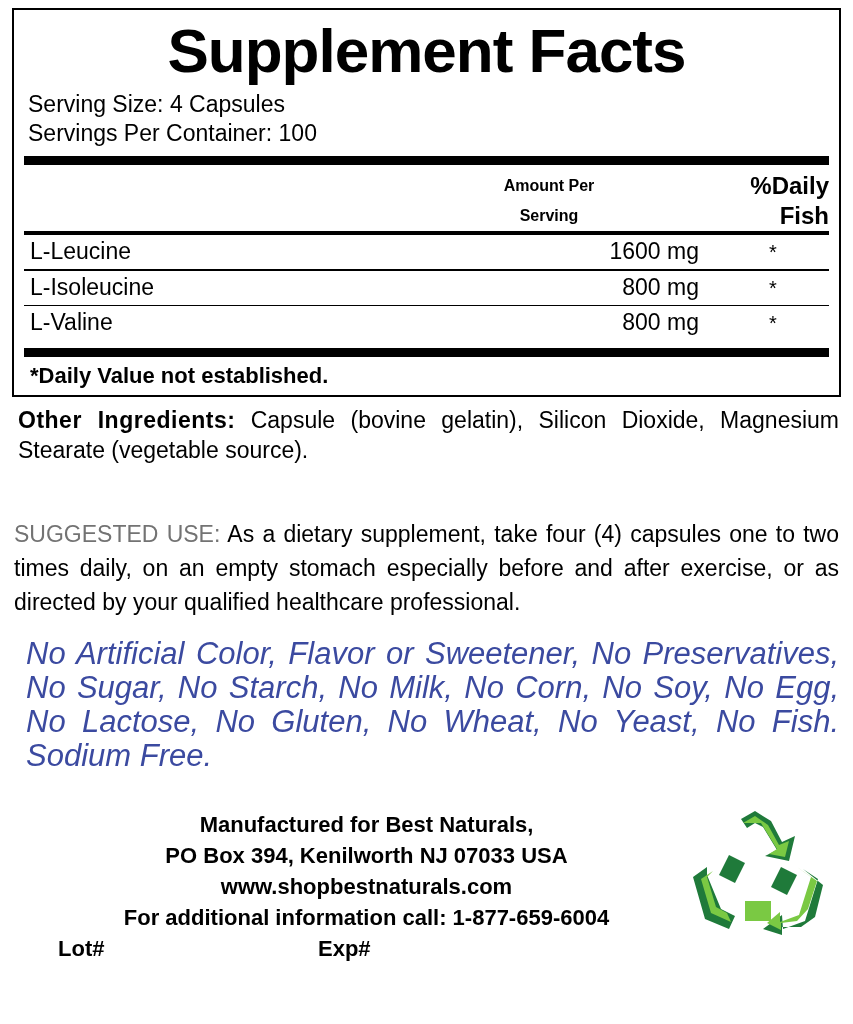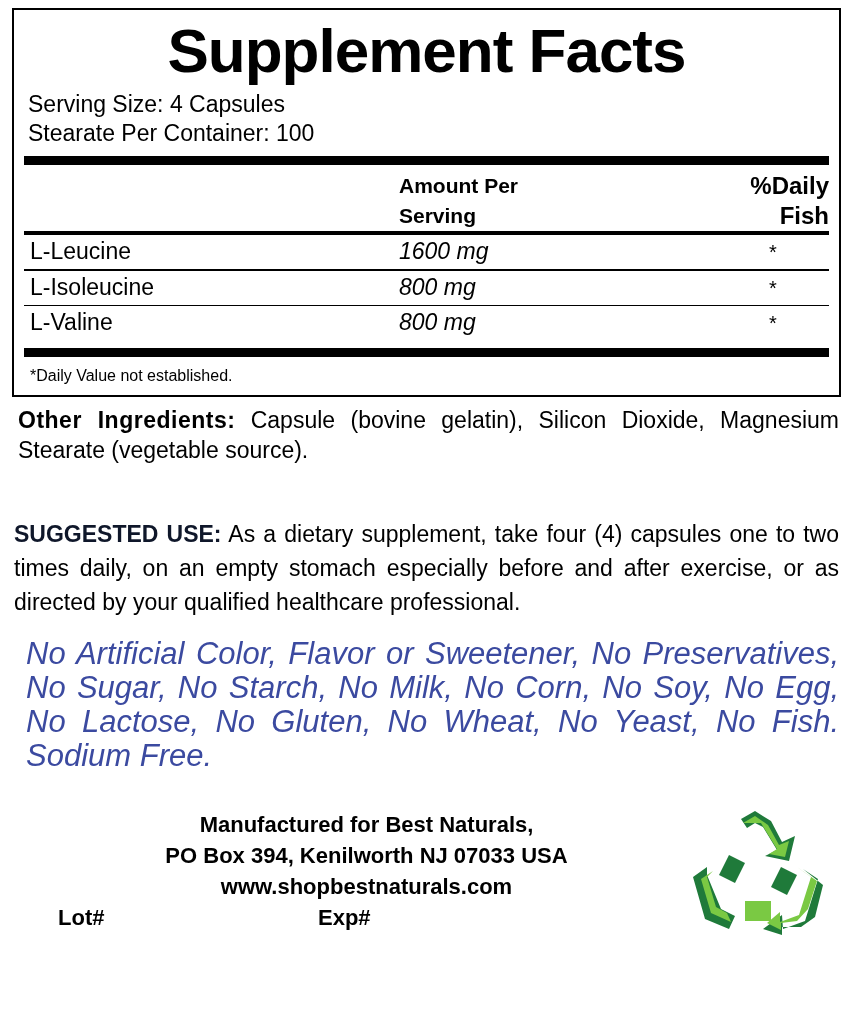--- a/index.html
+++ b/index.html
@@ -61,23 +61,23 @@
     margin: 0;
   }
   .amount-head {
     display: flex;
     justify-content: flex-end;
     align-items: flex-start;
     padding-top: 6px;
   }
   .amount-head .col-amt {
     font-weight: bold;
-    font-size: 21px;
-    line-height: 30px;
-    text-align: left;
+    font-size: 16px;
+    line-height: 30px;
+    text-align: center;
     width: 300px;
     padding-right: 18px;
   }
   .amount-head .col-dv {
     font-weight: bold;
     font-size: 24px;
     line-height: 30px;
     text-align: right;
     width: 112px;
   }
@@ -87,33 +87,33 @@
     font-size: 23px;
     line-height: 31px;
     padding: 1px 0 1px 0;
   }
   .nutrient-row .n-name {
     flex: 1;
     padding-left: 6px;
   }
   .nutrient-row .n-amt {
     width: 300px;
-    text-align: left;
+    text-align: right;
     padding-right: 18px;
-    font-style: italic;
   }
   .nutrient-row .n-dv {
     width: 112px;
     text-align: center;
     font-size: 20px;
   }
   .footnote {
-    font-size: 16px;
+    font-size: 22px;
     line-height: 30px;
     padding: 4px 0 0 6px;
+    font-weight: bold;
   }
 
   
   .other-ing {
     font-size: 23px;
     line-height: 30px;
     margin: 8px 4px 0 8px;
     text-align: justify;
   }
   .other-ing b {
@@ -122,22 +122,22 @@
   }
 
   
   .suggested {
     font-size: 23px;
     line-height: 34px;
     margin: 52px 4px 0 4px;
     text-align: justify;
   }
   .suggested .su-label {
-    color: #0f172a;
-    font-weight: bold;
+    color: #737373;
+    font-weight: normal;
   }
 
   
   .claims {
     color: #3b4aa0;
     font-style: italic;
     font-size: 31px;
     line-height: 34px;
     margin: 18px 4px 0 16px;
     text-align: justify;
@@ -182,21 +182,21 @@
 </head>
 <body>
 
 <div class="page">
 
   <div class="facts-box">
 
     <div class="facts-title">Supplement Facts</div>
 
     <div class="serving-line">Serving Size: 4 Capsules</div>
-    <div class="serving-line">Stearate Per Container: 100</div>
+    <div class="serving-line">Servings Per Container: 100</div>
 
     <div class="rule-thick"></div>
 
     <div class="amount-head">
       <div class="col-amt">
         <div>Amount Per</div>
         <div>Serving</div>
       </div>
       <div class="col-dv">
         <div>%Daily</div>
@@ -238,20 +238,21 @@
   <div class="suggested">
     <span class="su-label">SUGGESTED USE:</span><span> As a dietary supplement, take four (4) capsules one to two times daily, on an empty stomach especially before and after exercise, or as directed by your qualified healthcare professional.</span>
   </div>
 
   <div class="claims">No Artificial Color, Flavor or Sweetener, No Preservatives, No Sugar, No Starch, No Milk, No Corn, No Soy, No Egg, No Lactose, No Gluten, No Wheat, No Yeast, No Fish. Sodium Free.</div>
 
   <div class="footer">
     <div class="footer-text">Manufactured for Best Naturals,</div>
     <div class="footer-text">PO Box 394, Kenilworth NJ 07033 USA</div>
     <div class="footer-text">www.shopbestnaturals.com</div>
+    <div class="footer-text">For additional information call: 1-877-659-6004</div>
     <div class="footer-bottom">
       <div class="lot">Lot#</div>
       <div class="exp">Exp#</div>
     </div>
 
     <svg class="recycle" viewBox="0 0 140 126" xmlns="http://www.w3.org/2000/svg">
 
       <path d="M56 10 L70 2 L86 12 L97 33 L110 27 L104 52 L80 47 L92 41 L78 18 L70 14 L62 19 Z" fill="#1f7a3a"></path>
       <path d="M58 14 L70 7 L83 16 L94 36 L104 32 L100 48 L84 45 L92 40 L76 14 Z" fill="#7ac943"></path>
 

